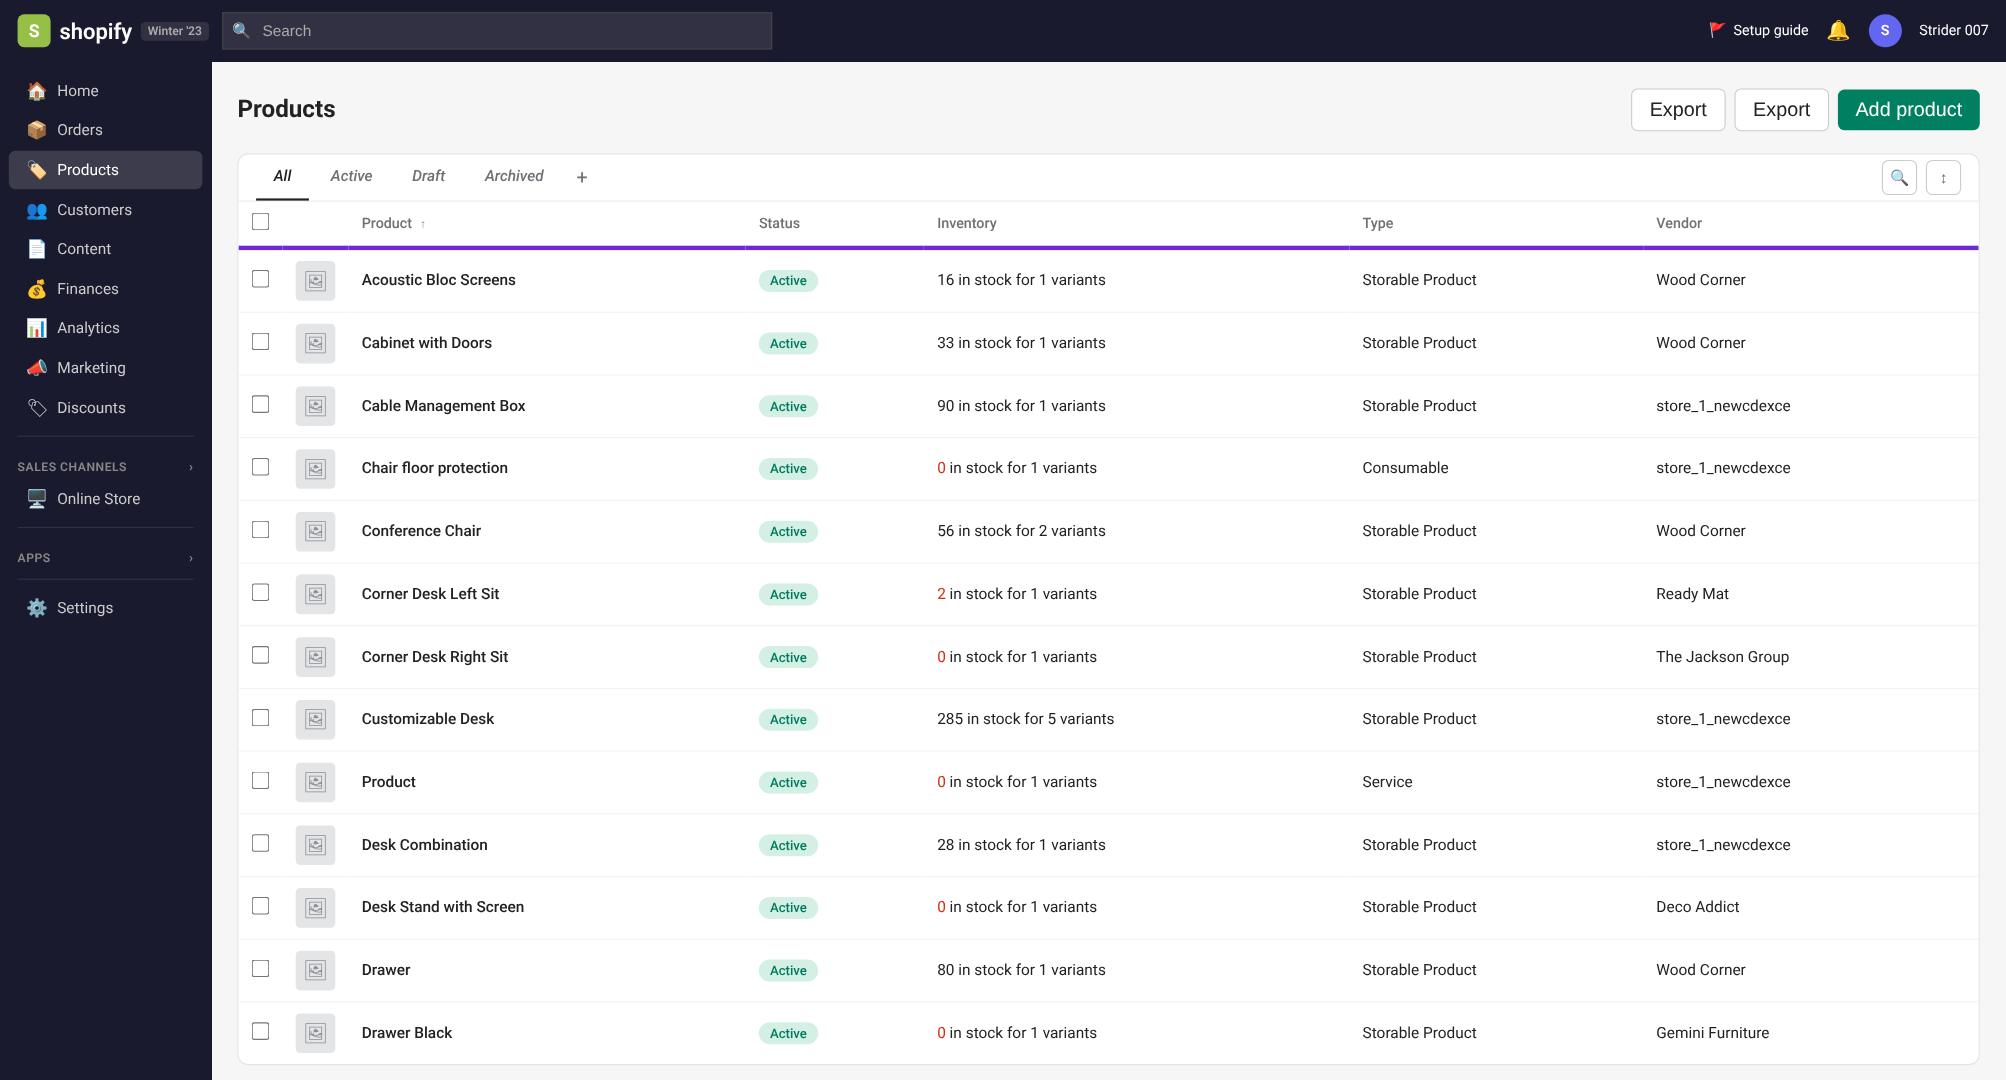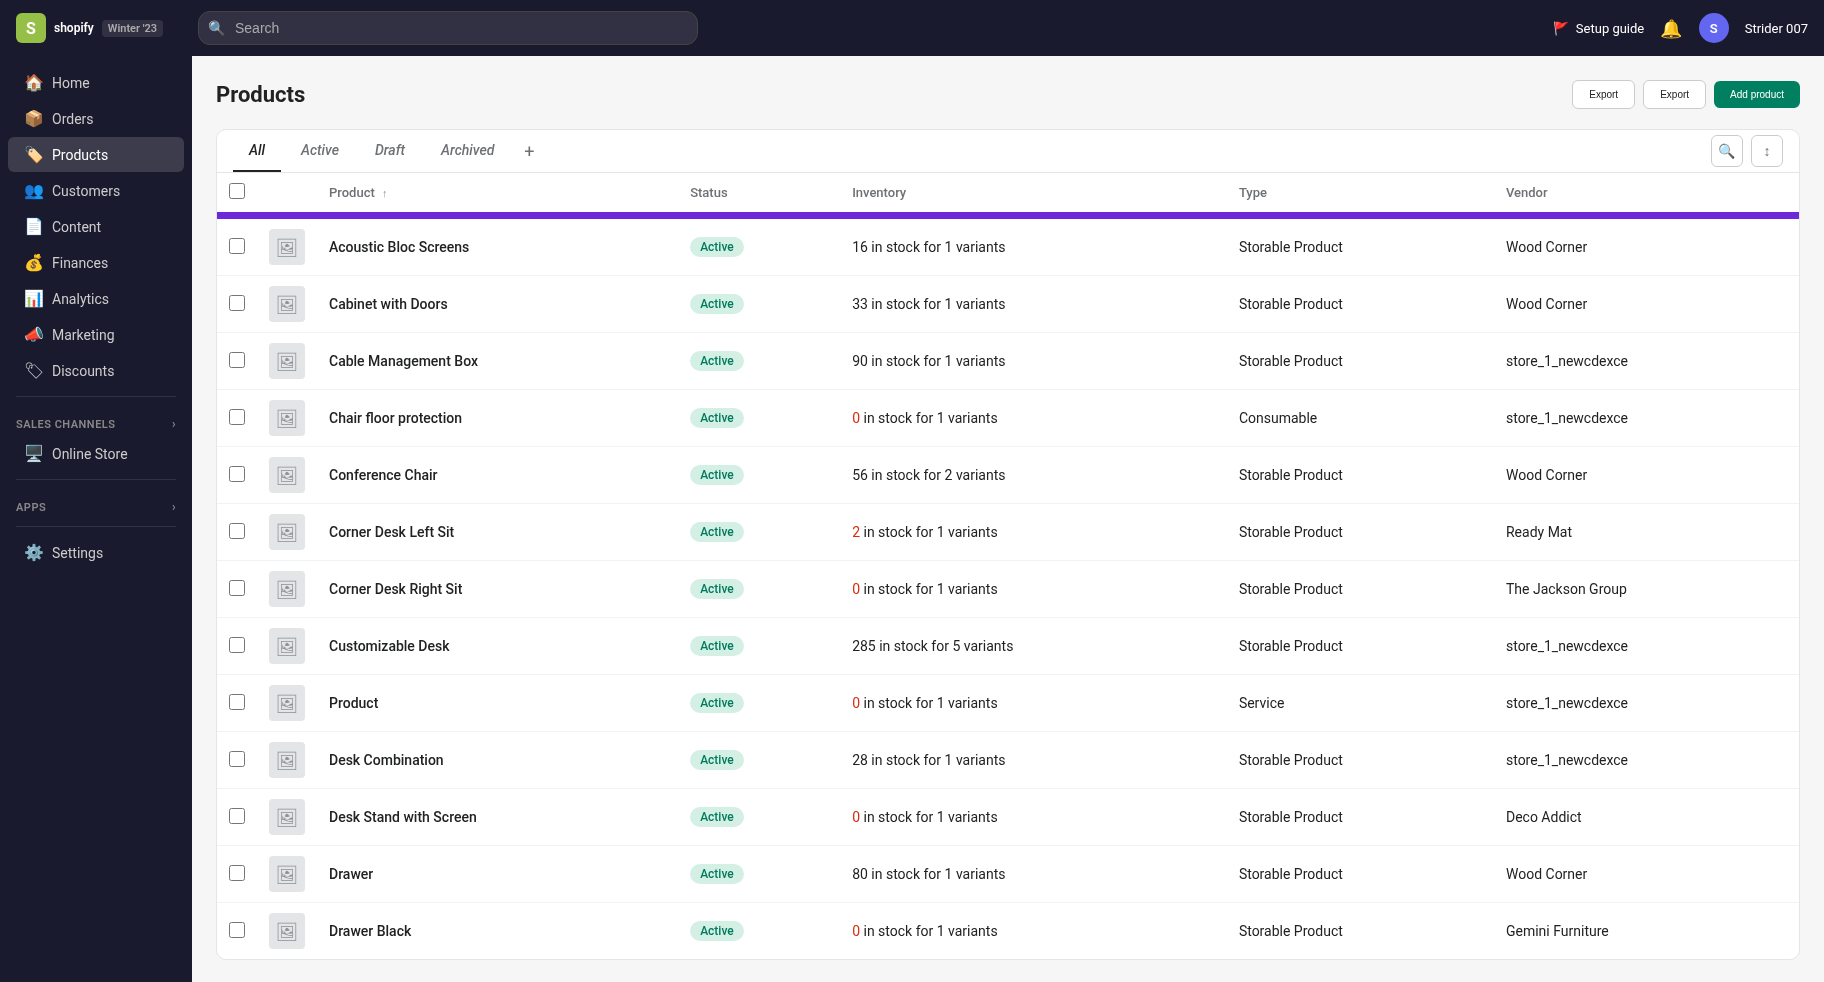--- a/index.html
+++ b/index.html
@@ -8,21 +8,21 @@
     
     .top-nav {
       position: fixed; top: 0; left: 0; right: 0; height: 56px;
       background: #1a1a2e; display: flex; align-items: center; padding: 0 16px; z-index: 100;
       gap: 12px;
     }
     .top-nav-brand { display: flex; align-items: center; gap: 8px; color: white; font-weight: 600; font-size: 15px; min-width: 170px; }
     .shopify-logo { width: 30px; height: 30px; background: #96bf48; border-radius: 6px; display: flex; align-items: center; justify-content: center; color: white; font-weight: bold; font-size: 16px; }
     .season-badge { font-size: 11px; color: #aaa; background: rgba(255,255,255,0.1); padding: 2px 6px; border-radius: 4px; }
     .search-bar { flex: 1; max-width: 500px; position: relative; }
-    .search-bar input { width: 100%; padding: 8px 12px 8px 36px; border-radius: 12px; border: 1px solid #444; background: rgba(255,255,255,0.1); color: #f9a8d4; font-size: 14px; outline: none; }
+    .search-bar input { width: 100%; padding: 8px 12px 8px 36px; border-radius: 0; border: 1px solid #444; background: rgba(255,255,255,0.1); color: #f9a8d4; font-size: 14px; outline: none; }
     .search-bar input::placeholder { color: #aaa; }
     .search-bar .search-icon-wrap { position: absolute; left: 10px; top: 50%; transform: translateY(-50%); color: #aaa; }
     .top-nav-right { margin-left: auto; display: flex; align-items: center; gap: 16px; color: white; }
     .setup-guide { display: flex; align-items: center; gap: 6px; font-size: 13px; cursor: pointer; }
     .flag-icon { color: #4ade80; }
     .notif-icon { font-size: 18px; cursor: pointer; }
     .avatar { width: 30px; height: 30px; border-radius: 50%; background: #6366f1; display: flex; align-items: center; justify-content: center; color: white; font-size: 13px; font-weight: 600; }
     .user-name { font-size: 13px; cursor: pointer; }
 
     
@@ -49,56 +49,56 @@
     
     .main-content {
       margin-top: 56px; margin-left: 192px; flex: 1; overflow-y: auto;
       background: #f6f6f7; padding: 24px;
     }
 
     
     .page-header { display: flex; align-items: center; justify-content: space-between; margin-bottom: 20px; }
     .page-title { font-size: 22px; font-weight: 700; color: #202223; }
     .page-actions { display: flex; gap: 8px; align-items: center; }
-    .btn { padding: 8px 16px; border-radius: 6px; font-size: 10px; cursor: pointer; border: none; font-weight: 500; text-align: center; }
+    .btn { padding: 8px 16px; border-radius: 6px; font-size: 18px; cursor: pointer; border: none; font-weight: 500; text-align: center; }
     .btn-default { background: white; border: 1px solid #ccc; color: #202223; }
     .btn-primary { background: #008060; color: white; }
 
     
     .table-card { background: white; border-radius: 10px; border: 1px solid #e4e5e7; overflow: hidden; }
 
     
     .tabs-row { display: flex; align-items: center; border-bottom: 1px solid #e4e5e7; padding: 0 16px; gap: 4px; }
     .tab { padding: 12px 16px; font-size: 14px; cursor: pointer; border-bottom: 2px solid transparent; color: #6d7175; font-weight: 500; font-style: italic; }
     .tab.active { color: #202223; border-bottom-color: #202223; }
     .tab-add { padding: 8px 10px; color: #6d7175; cursor: pointer; font-size: 18px; border-radius: 4px; }
     .tabs-right { margin-left: auto; display: flex; gap: 8px; align-items: center; }
     .icon-btn { width: 32px; height: 32px; display: flex; align-items: center; justify-content: center; border: 1px solid #ccc; border-radius: 6px; cursor: pointer; background: white; color: #6d7175; font-size: 14px; }
 
     
     .products-table { width: 100%; border-collapse: collapse; }
-    .products-table th { padding: 10px 12px; text-align: left; font-size: 13px; color: #6d7175; font-weight: 500; border-bottom: 7px solid #6d28d9; background: white; }
+    .products-table th { padding: 10px 12px; text-align: left; font-size: 13px; color: #6d7175; font-weight: 500; border-bottom: 4px solid #6d28d9; background: white; }
     .products-table td { padding: 10px 12px; border-bottom: 1px solid #f1f2f3; font-size: 14px; vertical-align: middle; }
     .products-table tr:last-child td { border-bottom: none; }
     .checkbox-col { width: 40px; text-align: center; }
     .img-col { width: 50px; }
     .product-thumb { width: 36px; height: 36px; background: #e4e5e7; border-radius: 4px; display: flex; align-items: center; justify-content: center; color: #8c9196; font-size: 16px; overflow: hidden; }
     .product-name { color: #202223; font-weight: 500; }
     .status-badge { display: inline-flex; align-items: center; padding: 3px 10px; border-radius: 12px; font-size: 12px; font-weight: 500; }
     .status-active { background: #d4f0e5; color: #007a5e; }
     .sort-icon { font-size: 11px; margin-left: 4px; color: #8c9196; }
     input[type="checkbox"] { width: 16px; height: 16px; cursor: pointer; accent-color: #008060; }
   </style>
 </head>
 <body>
 
 <nav class="top-nav">
   <div class="top-nav-brand">
     <div class="shopify-logo">S</div>
-    <span style="color:white;font-size:12px;">shopify</span>
+    <span style="color:white;font-size:20px;">shopify</span>
     <span class="season-badge">Winter '23</span>
   </div>
   <div class="search-bar">
     <span class="search-icon-wrap">🔍</span>
     <input type="text" placeholder="Search" style="">
   </div>
   <div class="top-nav-right">
     <div class="setup-guide">
       <span class="flag-icon">🚩</span>
       <span>Setup guide</span>

